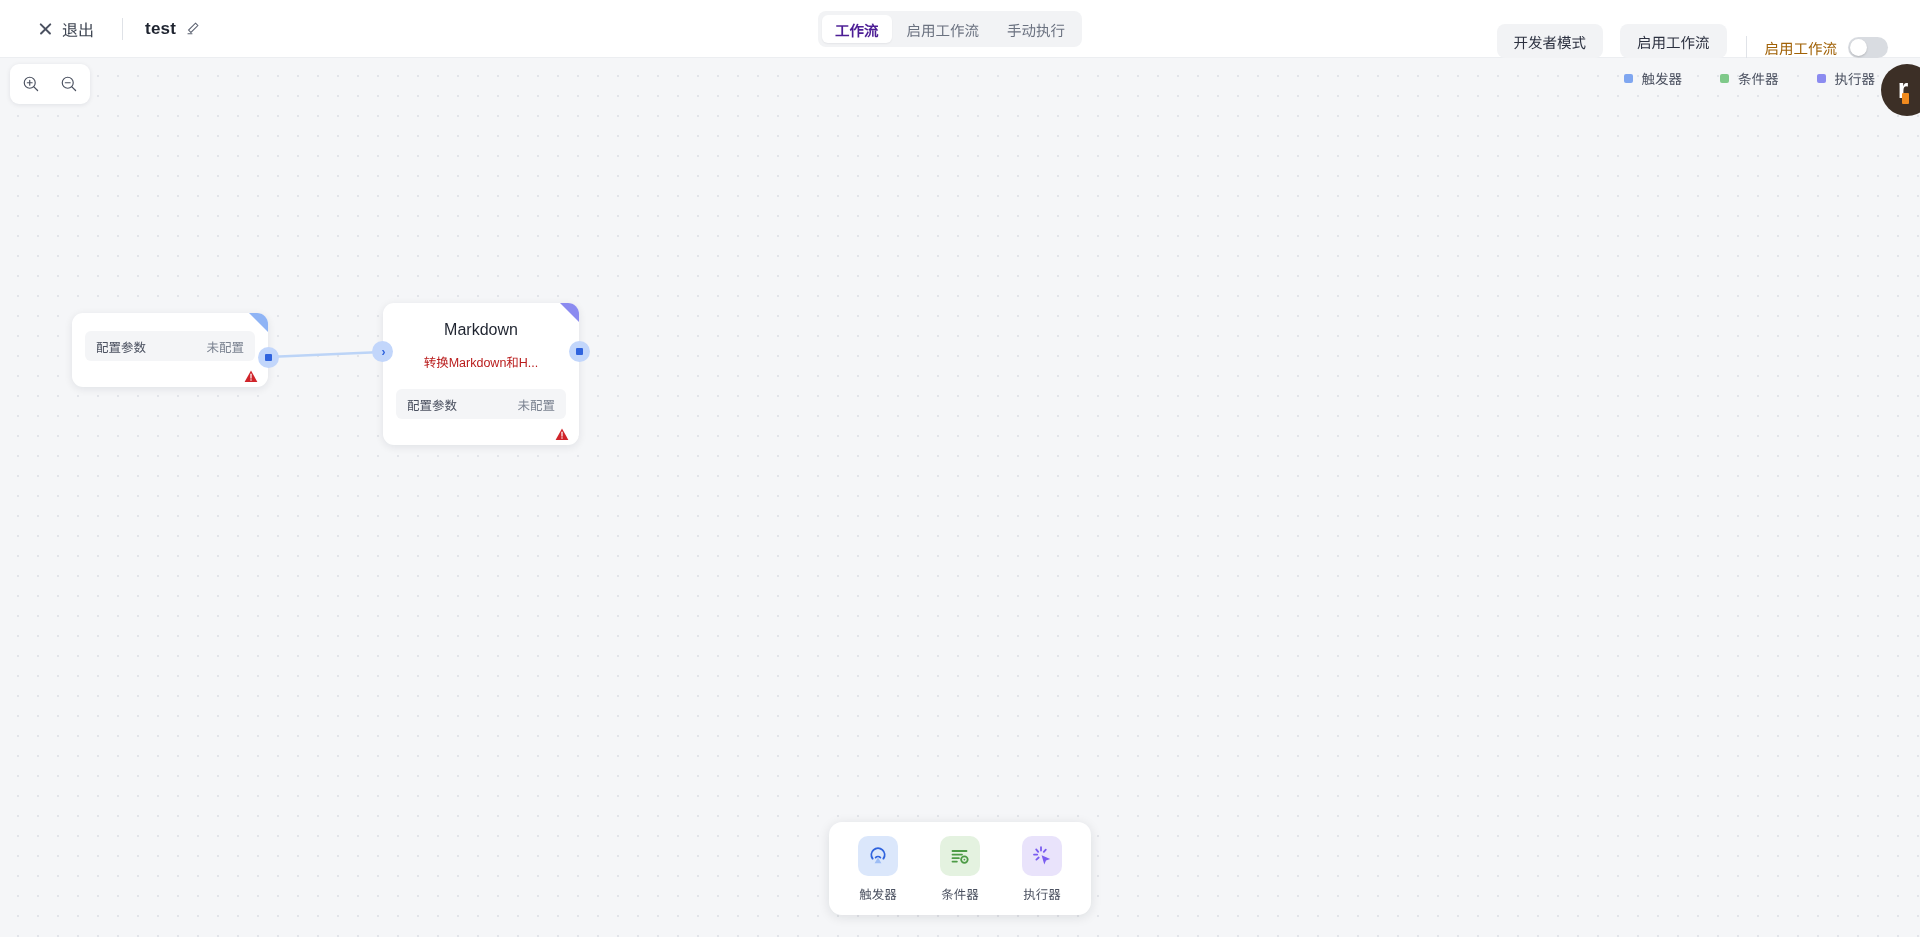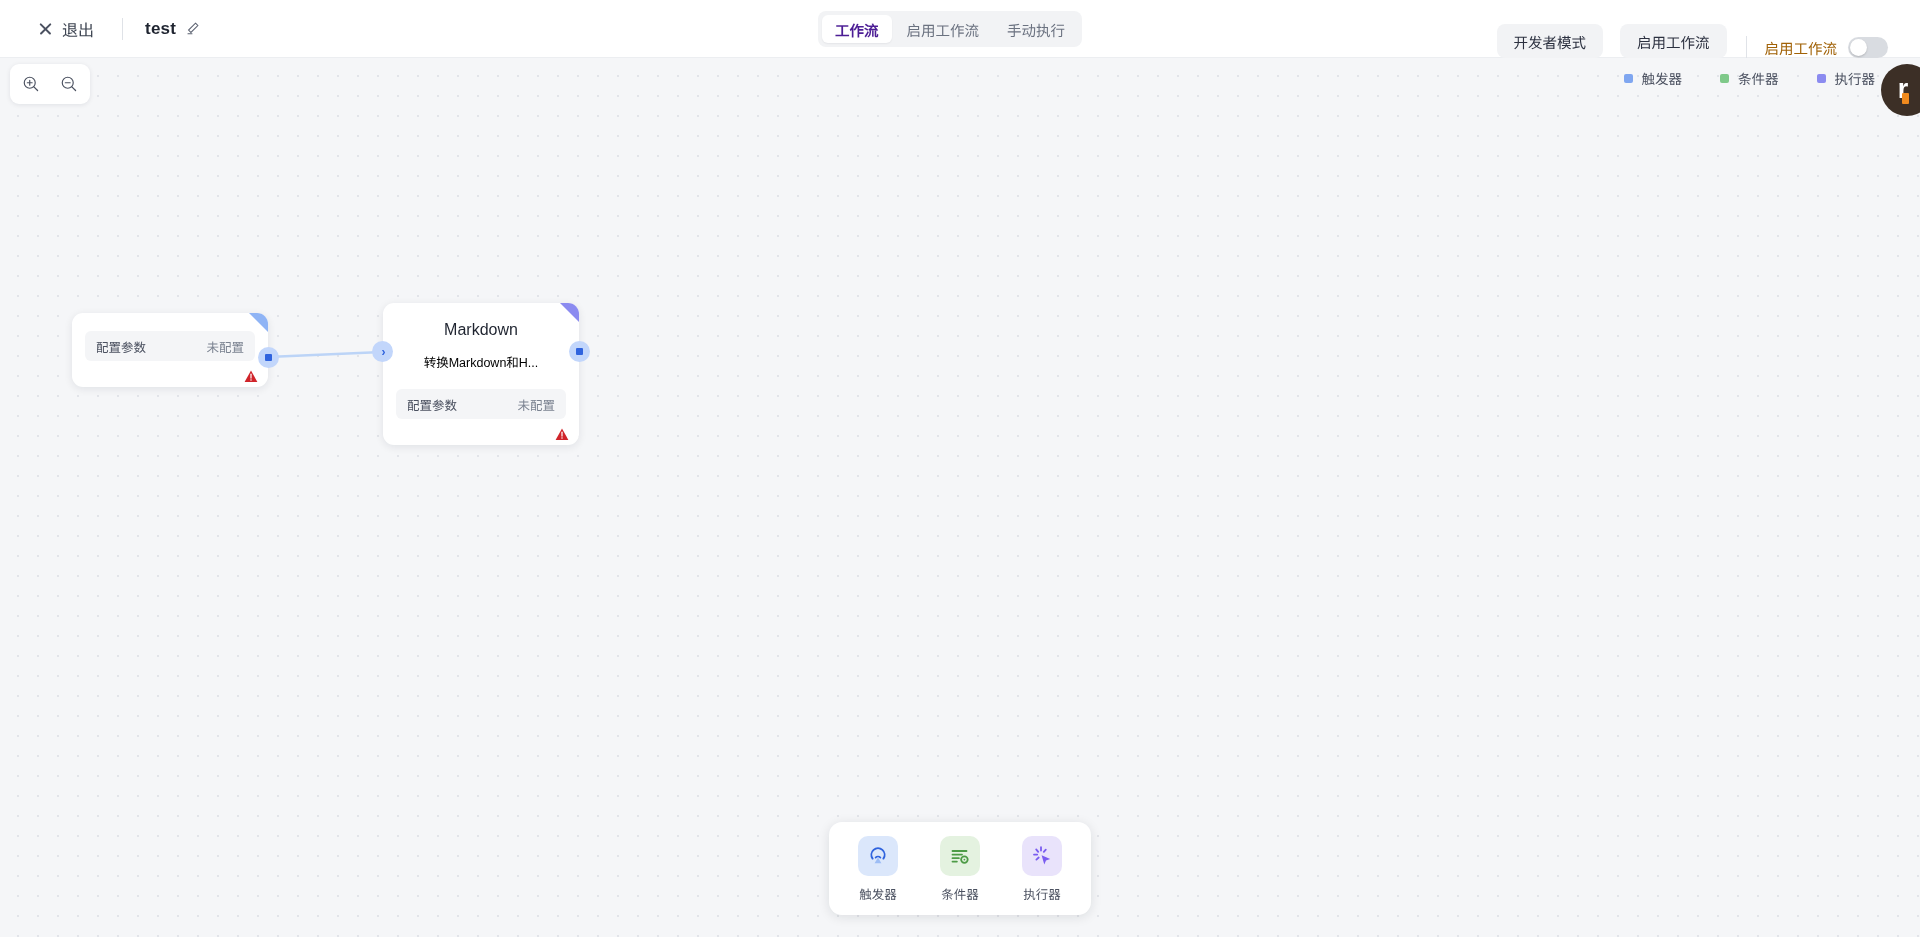--- a/index.html
+++ b/index.html
@@ -266,21 +266,21 @@
     font-size: 14.5px;
     color: #2b3040;
   }
   .node-title.big {
     font-size: 16px;
     color: #1f2430;
     margin-bottom: 13px;
   }
   .node-sub {
     font-size: 12.5px;
-    color: #000000;
+    color: #b91c1c;
     max-width: 160px;
     white-space: nowrap;
     overflow: hidden;
     text-overflow: ellipsis;
   }
 
   .node-row {
     margin: 18px 13px 0 13px;
     background: #f4f5f7;
     border-radius: 6px;

